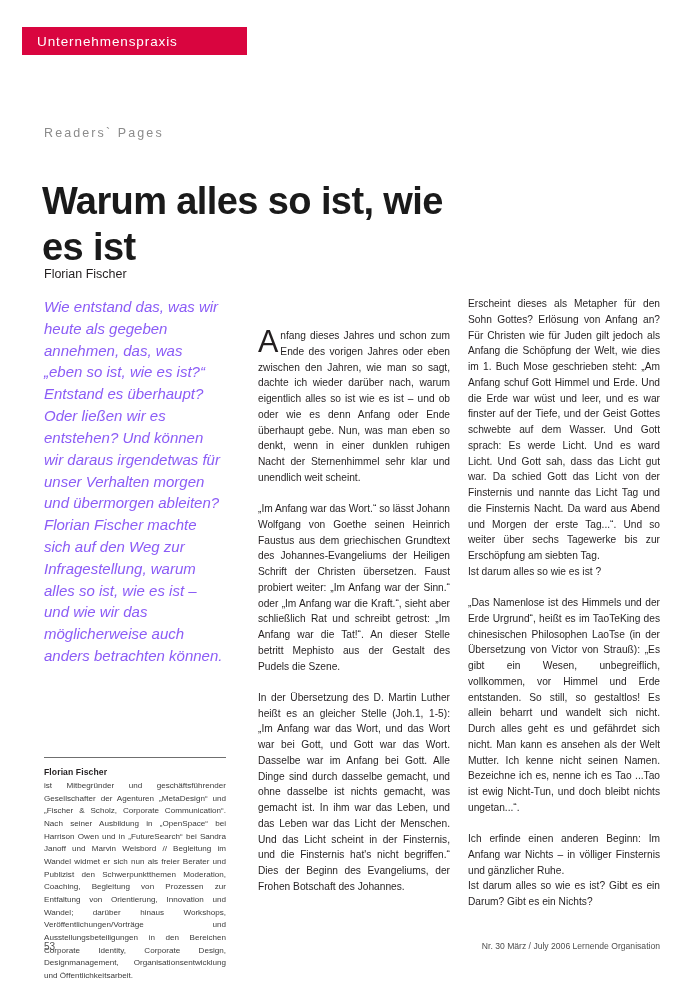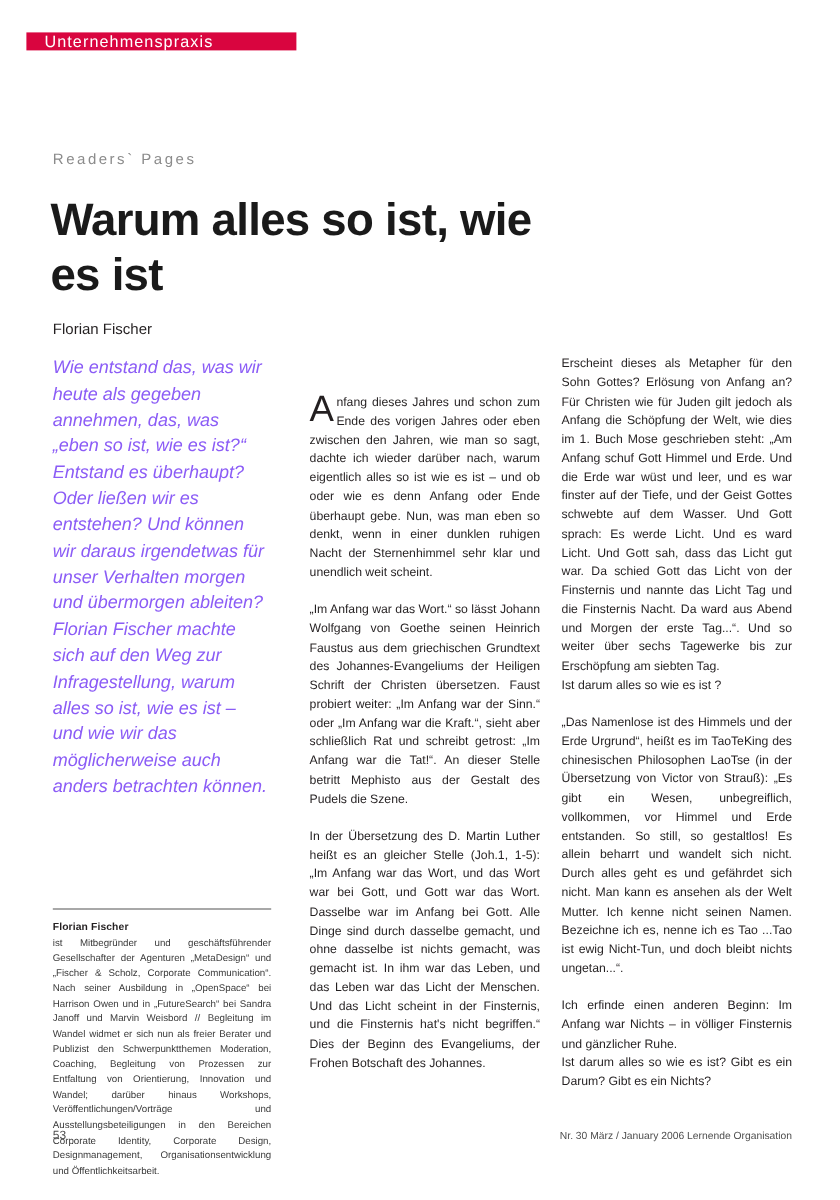--- a/index.html
+++ b/index.html
@@ -21,21 +21,21 @@
     inset: 0;
     background: #ffffff;
   }
 
   
   .banner {
     position: absolute;
     left: 22px;
     top: 27px;
     width: 225px;
-    height: 15px;
+    height: 28px;
     background: #d9053f;
     display: flex;
     align-items: center;
   }
   .banner-label {
     color: #ffffff;
     font-size: 13.5px;
     letter-spacing: 0.9px;
     padding-left: 15px;
     font-weight: 400;
@@ -48,21 +48,21 @@
     left: 44px;
     top: 126px;
     font-size: 12.5px;
     letter-spacing: 2.1px;
     color: #8b8b8b;
     font-weight: 400;
   }
   .headline {
     position: absolute;
     left: 42px;
-    top: 137px;
+    top: 154px;
     width: 420px;
     font-size: 38px;
     line-height: 1.19;
     font-weight: bold;
     letter-spacing: -0.6px;
     color: #1a1a1a;
   }
   .byline {
     position: absolute;
     left: 44px;
@@ -201,15 +201,15 @@
     <p class="body-text">Ist darum alles so wie es ist? Gibt es ein Darum? Gibt es ein Nichts?</p>
   </div>
 
   <div class="bio">
     <div class="bio-rule"></div>
     <div class="bio-name">Florian Fischer</div>
     <div class="bio-text">ist Mitbegründer und geschäftsführender Gesellschafter der Agenturen „MetaDesign“ und „Fischer &amp; Scholz, Corporate Communication“. Nach seiner Ausbildung in „OpenSpace“ bei Harrison Owen und in „FutureSearch“ bei Sandra Janoff und Marvin Weisbord // Begleitung im Wandel widmet er sich nun als freier Berater und Publizist den Schwerpunktthemen Moderation, Coaching, Begleitung von Prozessen zur Entfaltung von Orientierung, Innovation und Wandel; darüber hinaus Workshops, Veröffentlichungen/Vorträge und Ausstellungsbeteiligungen in den Bereichen Corporate Identity, Corporate Design, Designmanagement, Organisationsentwicklung und Öffentlichkeitsarbeit.</div>
   </div>
 
   <div class="folio">53</div>
-  <div class="footer-note">Nr. 30 März / January 2006 Lernende Organisation</div>
+  <div class="footer-note">Nr. 30 März / July 2006 Lernende Organisation</div>
 
 </div>
 
 </body></html>

